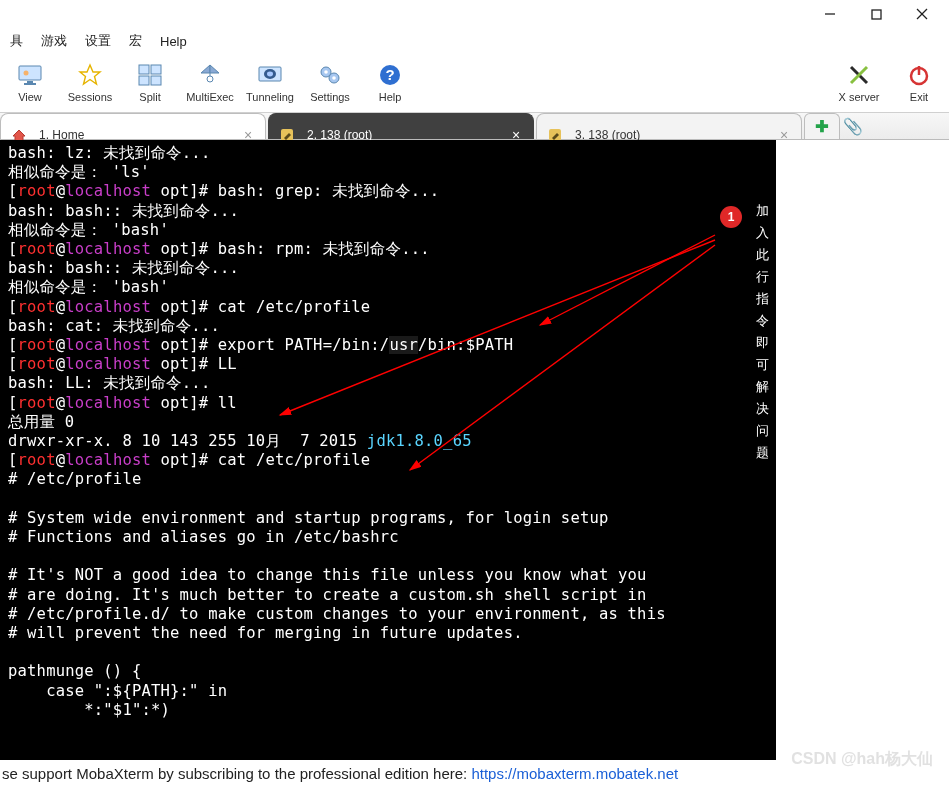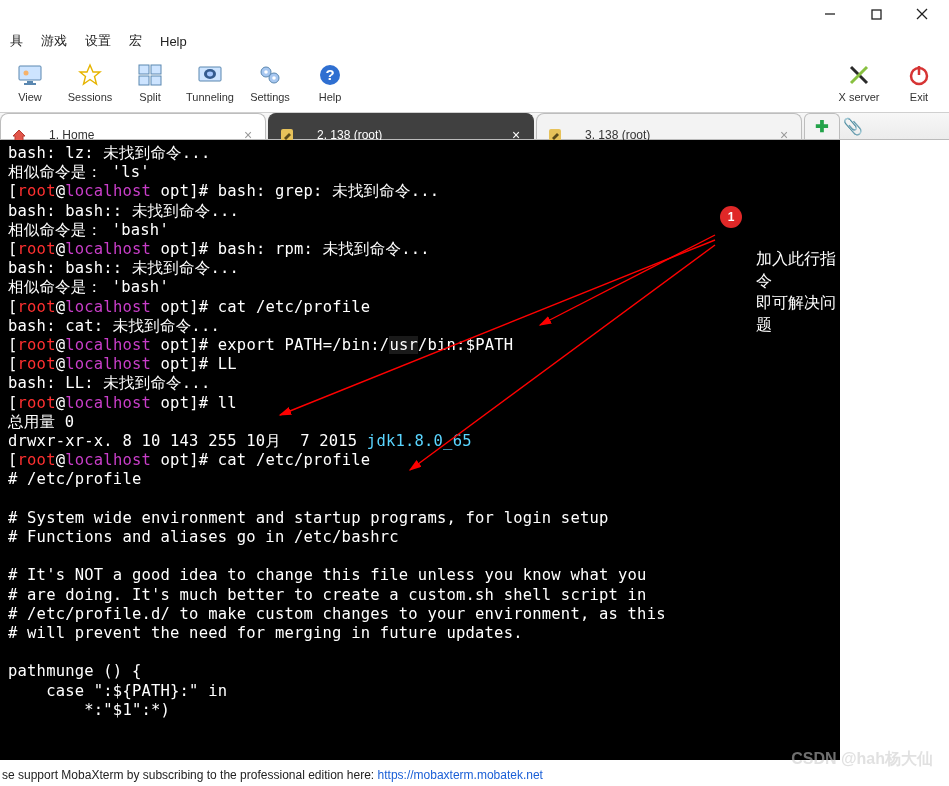--- a/index.html
+++ b/index.html
@@ -84,21 +84,21 @@
     align-items: stretch;
     position: relative;
     border-bottom: 1px solid #bbb;
   }
   .tab {
     position: relative;
     display: flex;
     align-items: center;
     padding: 16px 14px 0 10px;
     font-size: 12px;
-    gap: 22px;
+    gap: 12px;
     min-width: 240px;
     border-top-left-radius: 8px;
     border-top-right-radius: 8px;
     border: 1px solid #bdbdbd;
     border-bottom: none;
     margin-right: 2px;
   }
   .tab.home   { background:#fff; color:#333; }
   .tab.active { background:#404040; color:#fff; border-color:#404040; }
   .tab.inact  { background:#f3f3f3; color:#333; }
@@ -135,21 +135,21 @@
     align-items: center;
     justify-content: center;
     color: #3e73c8;
     font-size: 16px;
     margin-left: 2px;
   }
   
   .terminal-wrap {
     position: relative;
     background: #000;
-    width: 840px;
+    width: 776px;
     height: 620px;
     margin-left: 0;
   }
   .terminal {
     position: absolute;
     inset: 0;
     background: #000;
     color: #fff;
     font-family: "Consolas","DejaVu Sans Mono","Courier New",monospace;
     font-size: 15.5px;
@@ -178,37 +178,36 @@
     font-size: 12px;
     font-weight: bold;
     display: flex;
     align-items: center;
     justify-content: center;
   }
   .annot-text {
     position: absolute;
     color: #fff;
     font-family: "Microsoft YaHei", Arial, sans-serif;
-    font-size: 16px;
+    font-size: 13px;
     line-height: 22px;
-    margin-top: 48px;
   }
   .arrow-svg {
     position: absolute;
     overflow: visible;
   }
   .arrow-line { stroke:#ff0000; stroke-width:1.4; fill:none; }
   .arrow-head { fill:#ff0000; }
   
   .footer {
     position: absolute;
     bottom: 4px;
     left: 0;
     right: 0;
-    font-size: 12px;
+    font-size: 15px;
     color: #222;
     padding-left: 2px;
   }
   .footer a { color:#1a5fd6; text-decoration:none; }
   .watermark {
     position: absolute;
     right: 16px;
     bottom: 16px;
     color: rgba(200,200,200,0.55);
     font-size: 16px;
@@ -275,20 +274,31 @@
     <div class="tb-item">
       <span class="icon-holder">
         <svg width="24" height="22">
             <rect x="1" y="1" width="10" height="9" fill="#cde4ff" stroke="#5a87b0"></rect>
             <rect x="13" y="1" width="10" height="9" fill="#cde4ff" stroke="#5a87b0"></rect>
             <rect x="1" y="12" width="10" height="9" fill="#cde4ff" stroke="#5a87b0"></rect>
             <rect x="13" y="12" width="10" height="9" fill="#cde4ff" stroke="#5a87b0"></rect>
           </svg>
       </span>
       <span>Split</span>
+    </div>
+    <div class="tb-item">
+      <span class="icon-holder">
+        <svg width="26" height="24">
+            <path d="M13 2 L4 10 L13 10 Z" fill="#8aa9d4" stroke="#5a87b0"></path>
+            <path d="M13 2 L22 10 L13 10 Z" fill="#8aa9d4" stroke="#5a87b0"></path>
+            <circle cx="13" cy="16" r="3" fill="none" stroke="#5a87b0"></circle>
+            <line x1="13" y1="10" x2="13" y2="13" stroke="#5a87b0"></line>
+          </svg>
+      </span>
+      <span>MultiExec</span>
     </div>
     <div class="tb-item">
       <span class="icon-holder">
         <svg width="26" height="22">
             <rect x="2" y="3" width="22" height="14" rx="1" fill="#cde4ff" stroke="#5a87b0"></rect>
             <ellipse cx="13" cy="10" rx="6" ry="5" fill="#345b8e"></ellipse>
             <ellipse cx="13" cy="10" rx="3" ry="2.4" fill="#a6c8ff"></ellipse>
           </svg>
       </span>
       <span>Tunneling</span>

